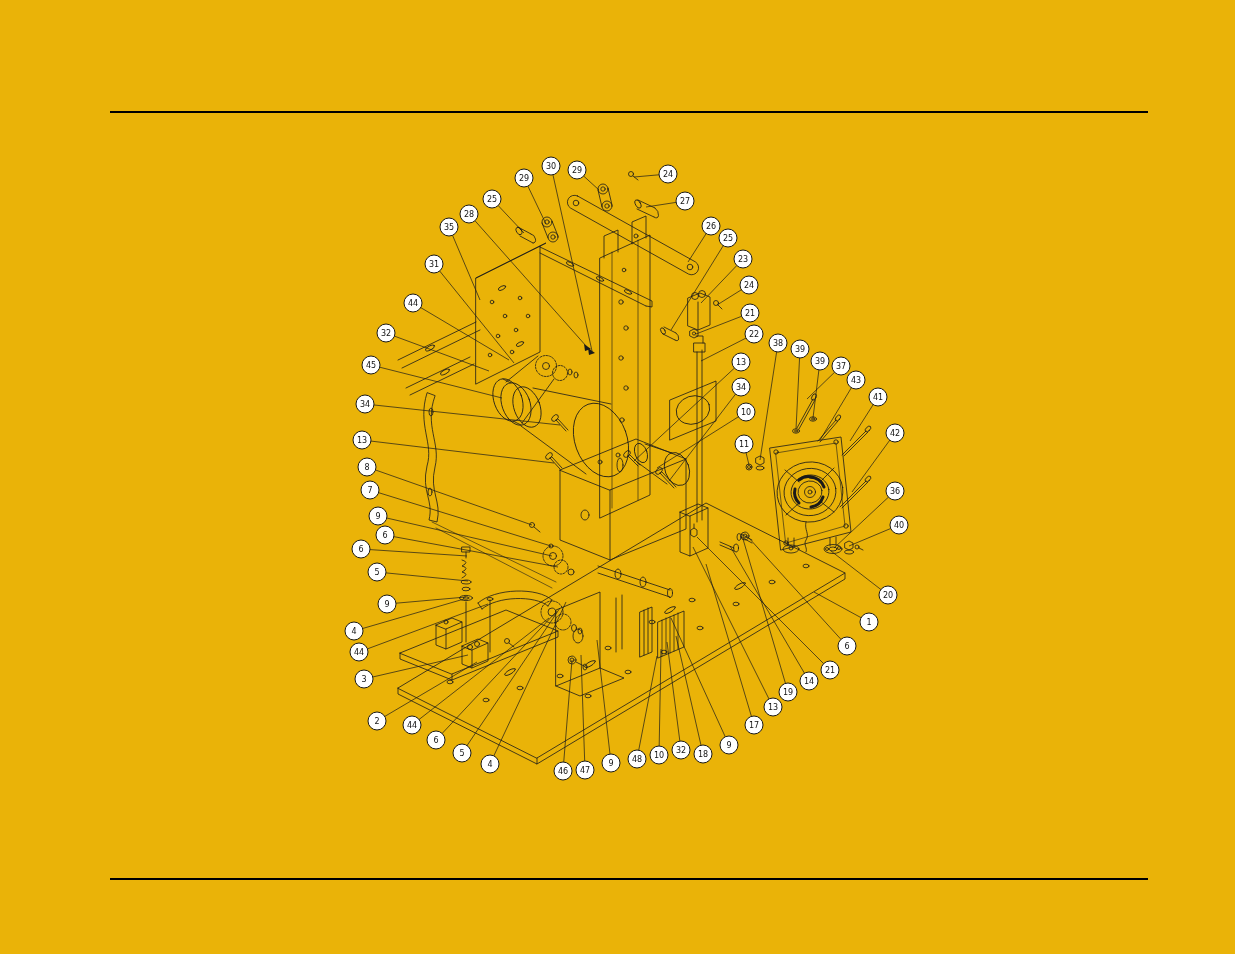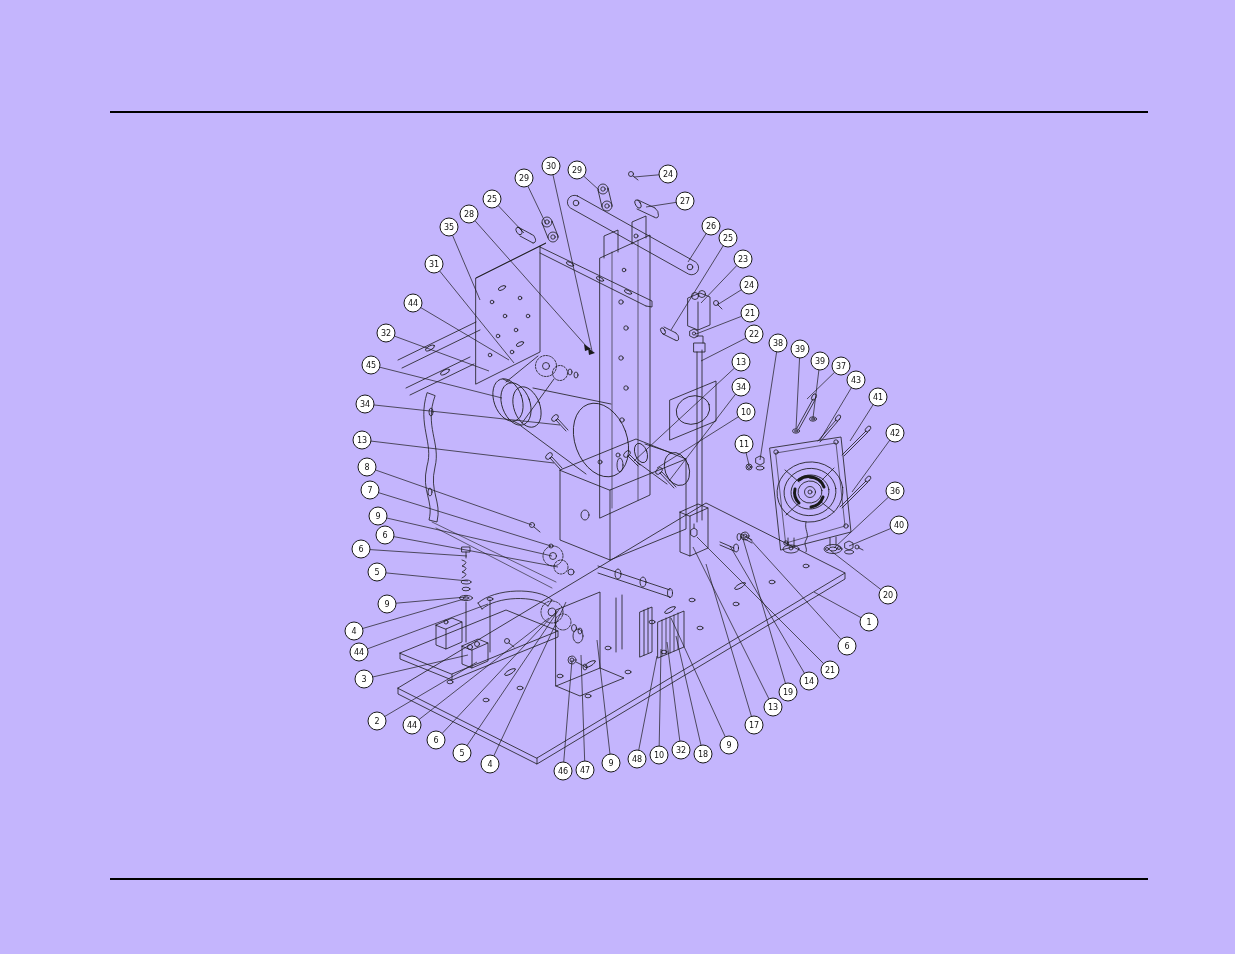--- a/index.html
+++ b/index.html
@@ -1,16 +1,16 @@
 <!DOCTYPE html>
 <html><head>
 <meta charset="utf-8">
 <style>
   html,body{margin:0;padding:0;background:#ffffff;}
-  .page{position:relative;width:1235px;height:954px;background:#c4b5fd;overflow:hidden;
+  .page{position:relative;width:1235px;height:954px;background:#eab308;overflow:hidden;
         font-family:"DejaVu Sans",sans-serif;}
   svg{position:absolute;left:0;top:0;}
   .ln{fill:none;stroke:#1a1a1a;stroke-width:0.8;stroke-linecap:round;stroke-linejoin:round;}
   .thin{stroke-width:0.6;}
   .teeth{stroke-dasharray:2 1.3;}
   .blade{fill:none;stroke:#1a1a1a;stroke-width:3.0;stroke-linecap:round;}
   .solid{fill:#1a1a1a;stroke:none;}
   .hatch{stroke-width:0.7;}
   .leader{stroke:#1a1a1a;stroke-width:0.7;fill:none;}
   .balloon{fill:#ffffff;stroke:#1a1a1a;stroke-width:1;}

